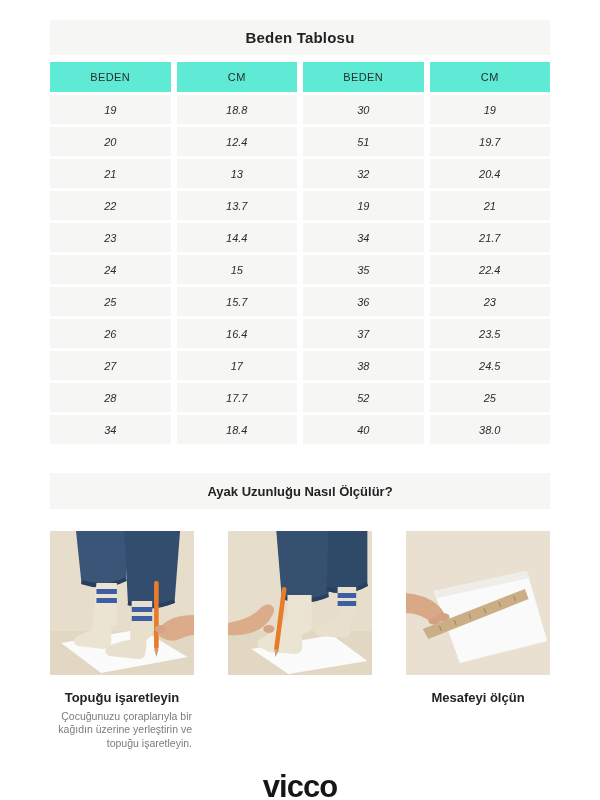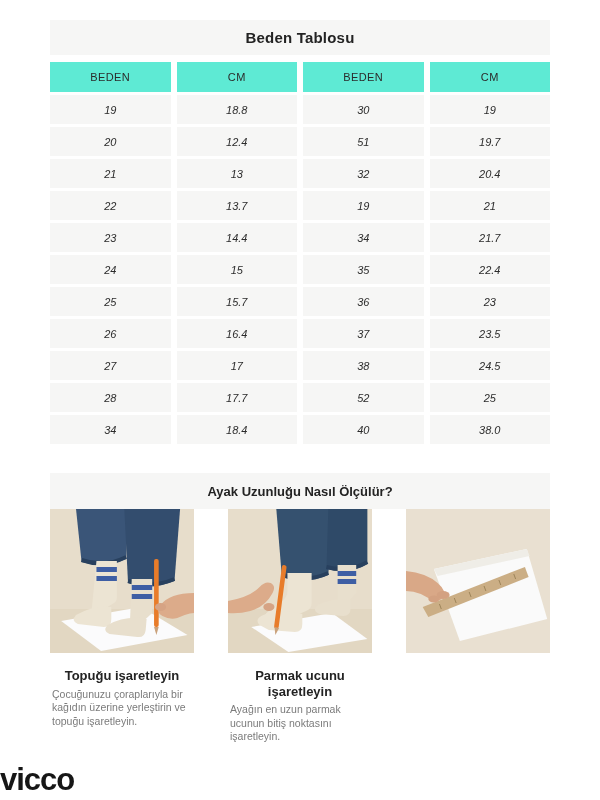--- a/index.html
+++ b/index.html
@@ -29,32 +29,32 @@
     display:flex;align-items:center;justify-content:center;
     font-size:11px;color:#2b2b2b;font-style:italic;
   }
 
   .section-bar{
     margin-top:29px;height:36px;background:#f6f6f5;
     display:flex;align-items:center;justify-content:center;
     font-size:13px;font-weight:bold;
   }
 
-  .figures{display:grid;grid-template-columns:repeat(3,1fr);gap:34px;margin-top:0;}
+  .figures{display:grid;grid-template-columns:repeat(3,1fr);gap:34px;margin-top:22px;}
   figure{margin:0;}
   .photo{width:100%;height:144px;display:block;}
   .step-heading{
     margin-top:15px;font-size:13px;font-weight:bold;text-align:center;line-height:1.2;
   }
   .step-desc{
-    margin-top:4px;font-size:10.5px;color:#7b7b7b;text-align:left;line-height:1.3;
+    margin-top:4px;font-size:10.5px;color:#7b7b7b;text-align:right;line-height:1.3;
     padding:0 2px;
   }
 
-  .brand{margin-top:20px;display:flex;flex-direction:column;}
+  .brand{margin-top:20px;display:flex;flex-direction:column;align-items:center;}
   .logo-text{
     font-size:31px;font-weight:800;letter-spacing:-1px;color:#161616;line-height:1;
   }
 </style>
 </head>
 <body>
 
 <div class="page">
   <div class="content">
 
@@ -185,24 +185,20 @@
           <rect x="118" y="62" width="20" height="5" fill="#3e5ea4"></rect>
           <rect x="118" y="70" width="20" height="5" fill="#3e5ea4"></rect>
           <path d="M96 96 q-6 6 2 9 l26 2 q8 0 8 -8 v-8 q-18 -3 -36 5 z" fill="#e8dfcd"></path>
           <path d="M64 64 h26 v30 q0 6 -6 8 l-30 12 q-10 4 -14 -2 q-3 -6 4 -10 l14 -10 q6 -4 6 -10 Z" fill="#ece4d3"></path>
           <path d="M38 106 q-10 4 -4 10 l10 5 28 2 q8 0 8 -8 v-10 q-22 -6 -42 1 z" fill="#ece4d3"></path>
           <rect x="58" y="56" width="5" height="64" rx="2" transform="rotate(8 60 58)" fill="#e87c2a"></rect>
           <polygon points="50,118 55,119 51,126" fill="#caa27c"></polygon>
           <path d="M0 92 q24 -4 34 -14 q6 -6 12 -4 q6 3 2 10 q-8 14 -24 18 q-12 3 -24 2 Z" fill="#dcab8a"></path>
           <ellipse cx="44" cy="98" rx="6" ry="4" fill="#d6a384"></ellipse>
         </svg>
-        <figcaption>
-          <div class="step-heading">Parmak ucunu işaretleyin</div>
-          <div class="step-desc">Ayağın en uzun parmak ucunun bitiş noktasını işaretleyin.</div>
-        </figcaption>
       </figure>
 
       <figure>
         <svg class="photo" viewBox="0 0 155 144" preserveAspectRatio="none" aria-hidden="true">
           <rect width="155" height="144" fill="#e9e0d1"></rect>
           <polygon points="30,60 130,40 152,110 58,132" fill="#fafafa"></polygon>
           <polygon points="30,60 130,40 133,47 34,67" fill="#efede7"></polygon>
           <polygon points="18,98 128,58 132,68 24,108" fill="#cbae85"></polygon>
           <g stroke="#9b8257" stroke-width="1">
             <line x1="36" y1="95" x2="38" y2="100"></line>
@@ -210,20 +206,21 @@
             <line x1="68" y1="83" x2="70" y2="88"></line>
             <line x1="84" y1="77" x2="86" y2="82"></line>
             <line x1="100" y1="71" x2="102" y2="76"></line>
             <line x1="116" y1="65" x2="118" y2="70"></line>
           </g>
           <path d="M0 62 q22 2 34 12 q10 8 6 14 q-4 6 -14 2 l-10 -5 q-8 -3 -16 -3 Z" fill="#d9a887"></path>
           <ellipse cx="40" cy="86" rx="7" ry="4" fill="#d3a181"></ellipse>
           <ellipse cx="30" cy="90" rx="6" ry="3.5" fill="#d3a181"></ellipse>
         </svg>
         <figcaption>
+          <div class="step-heading">Mesafeyi ölçün</div>
         </figcaption>
       </figure>
 
     </div>
   </div>
 
   <div class="brand">
     <div class="logo-text">vicco</div>
 
   </div>

